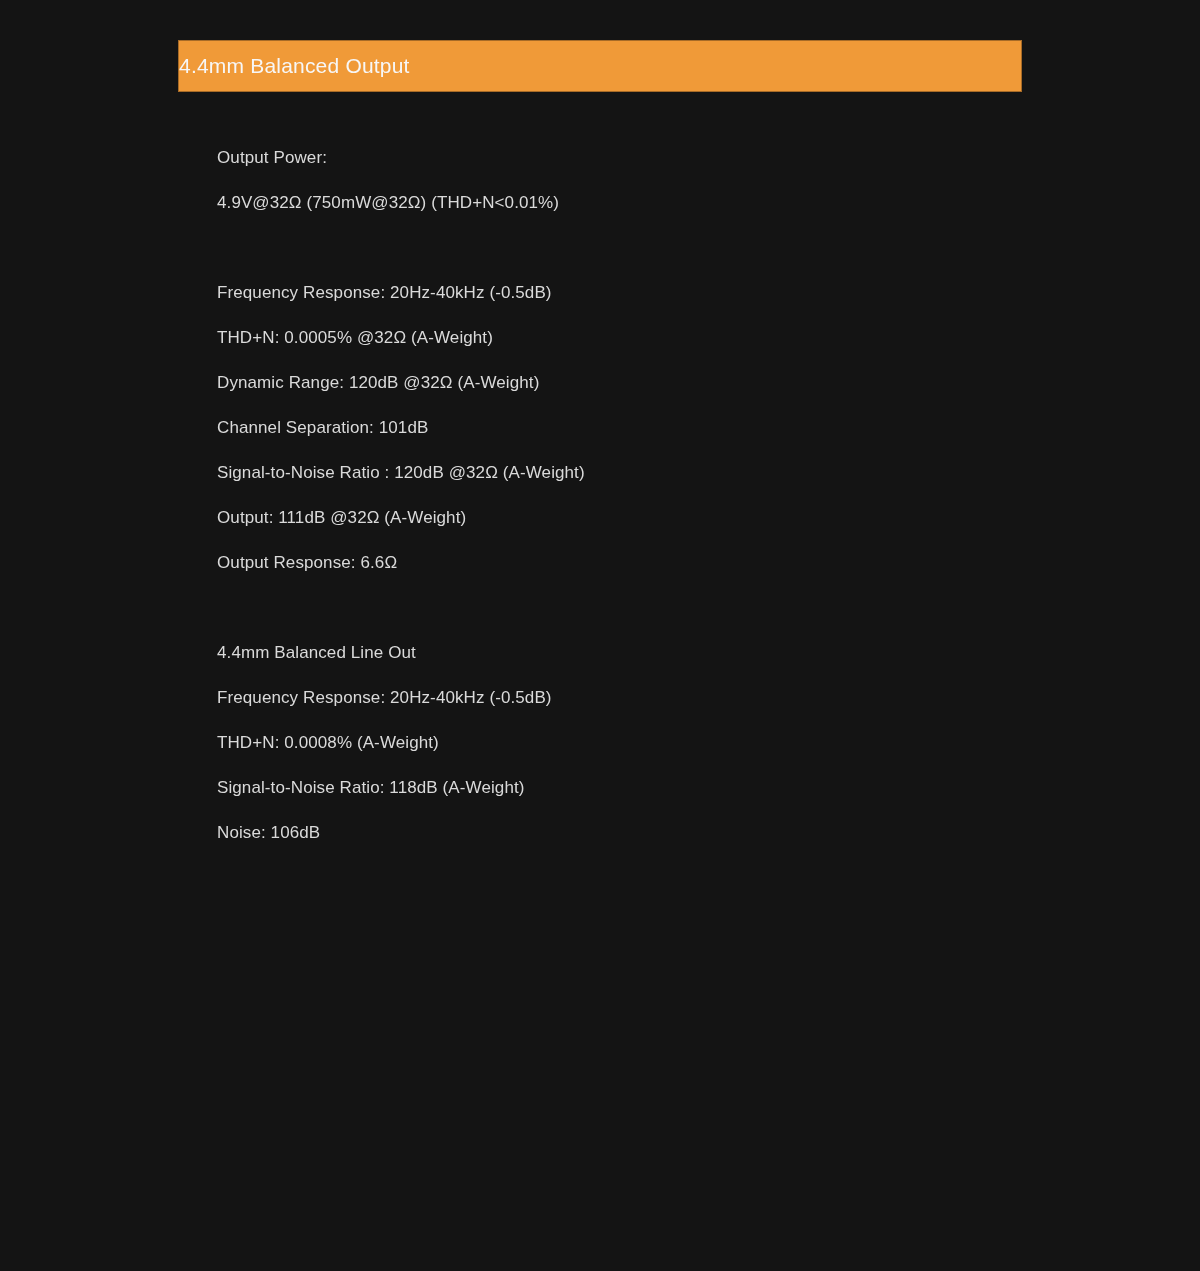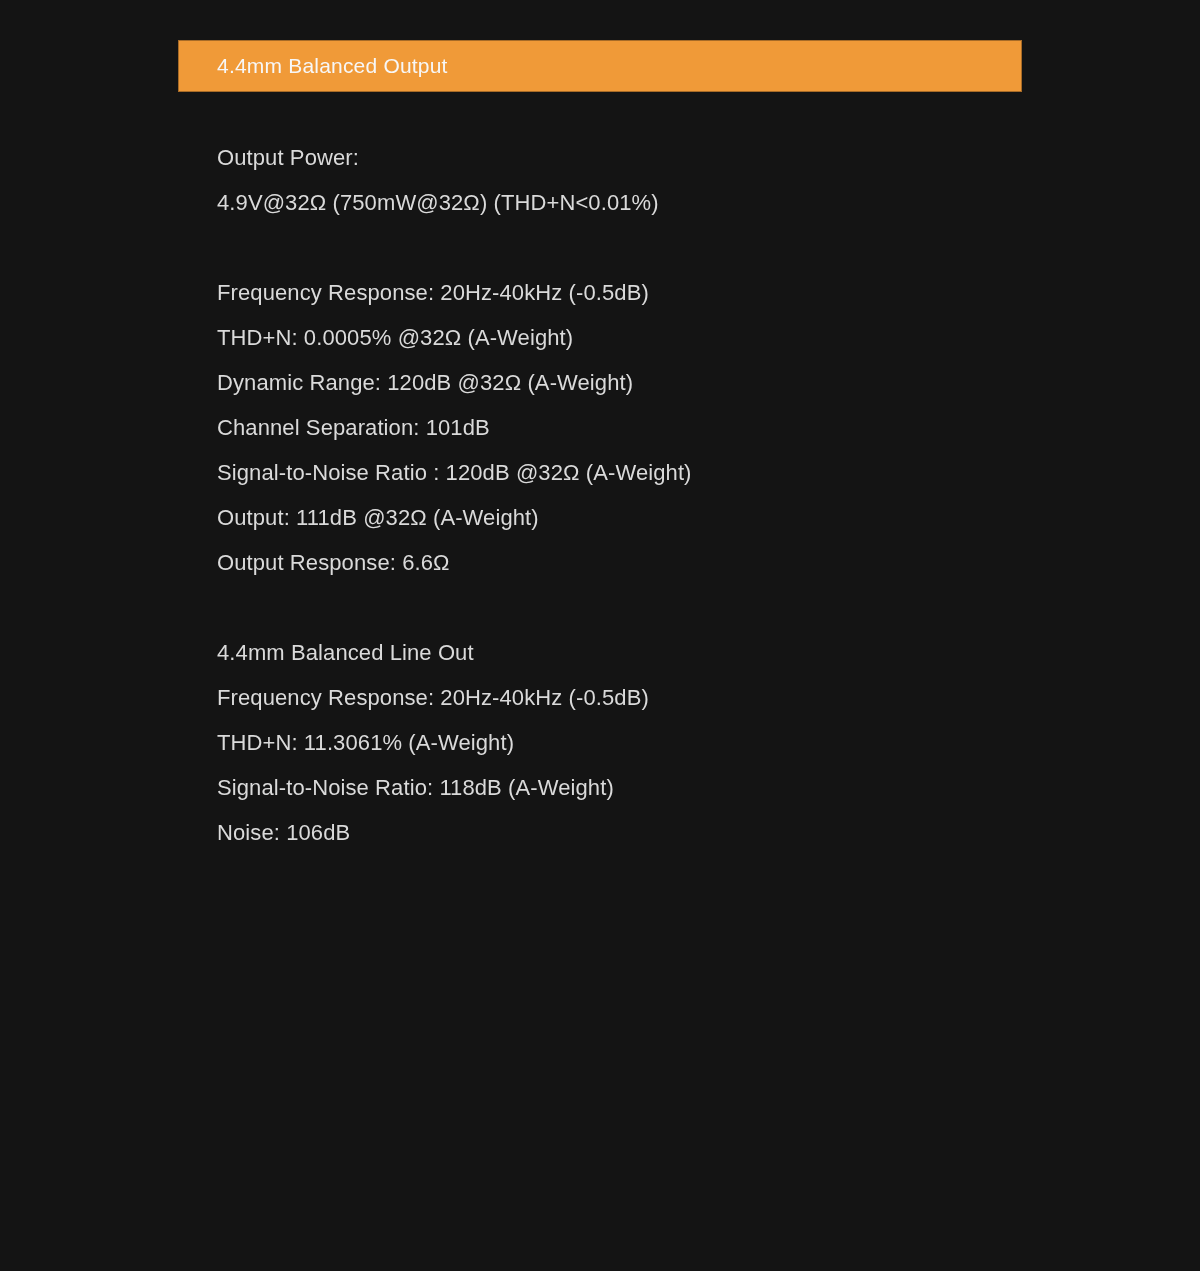--- a/index.html
+++ b/index.html
@@ -15,36 +15,35 @@
   }
   .banner {
     box-sizing: border-box;
     margin: 40px 0 0 178px;
     width: 844px;
     height: 52px;
     background: #f09a38;
     border: 1px solid rgba(0,0,0,0.30);
     display: flex;
     align-items: center;
-    padding-left: 38px;
   }
   .banner-title {
     color: #f7f7f7;
     font-size: 21px;
     letter-spacing: 0.2px;
   }
   .content {
     margin: 43px 0 0 217px;
   }
   .spec-section {
     margin-bottom: 45px;
   }
   .spec-section p {
     margin: 0;
-    font-size: 22px;
+    font-size: 17px;
     line-height: 45px;
     color: #dadada;
     letter-spacing: 0.1px;
     white-space: pre;
   }
 </style>
 </head>
 <body>
 
 <div class="banner">
@@ -67,18 +66,18 @@
     <p>Dynamic Range: 120dB @32Ω (A-Weight)</p>
     <p>Channel Separation: 101dB</p>
     <p>Signal-to-Noise Ratio : 120dB @32Ω (A-Weight)</p>
     <p>Output: 111dB @32Ω (A-Weight)</p>
     <p>Output Response: 6.6Ω</p>
   </div>
 
   <div class="spec-section">
     <p>4.4mm Balanced Line Out</p>
     <p>Frequency Response: 20Hz-40kHz (-0.5dB)</p>
-    <p>THD+N: 11.3061% (A-Weight)</p>
+    <p>THD+N: 0.0008% (A-Weight)</p>
     <p>Signal-to-Noise Ratio: 118dB (A-Weight)</p>
     <p>Noise: 106dB</p>
   </div>
 
 </div>
 
 </body></html>

